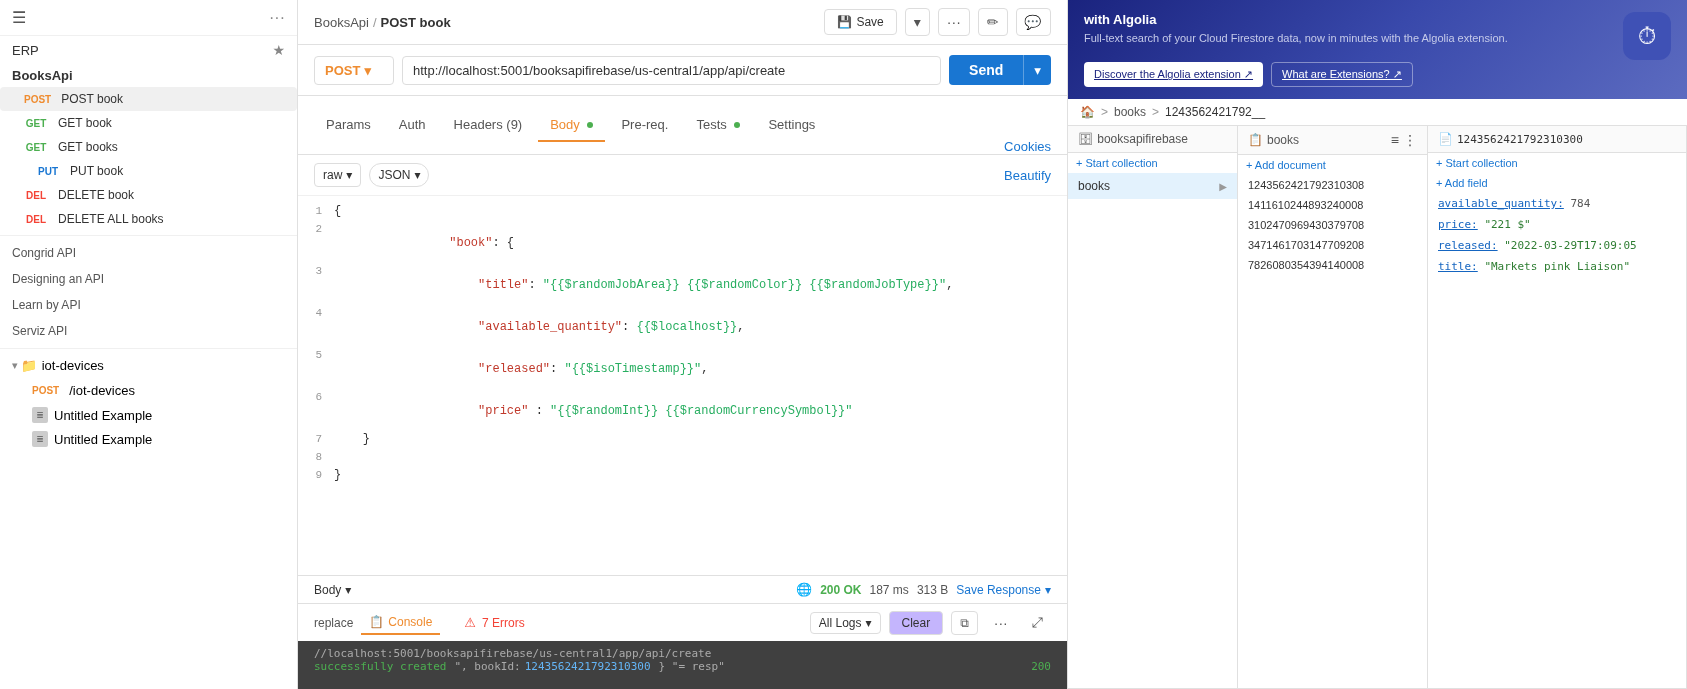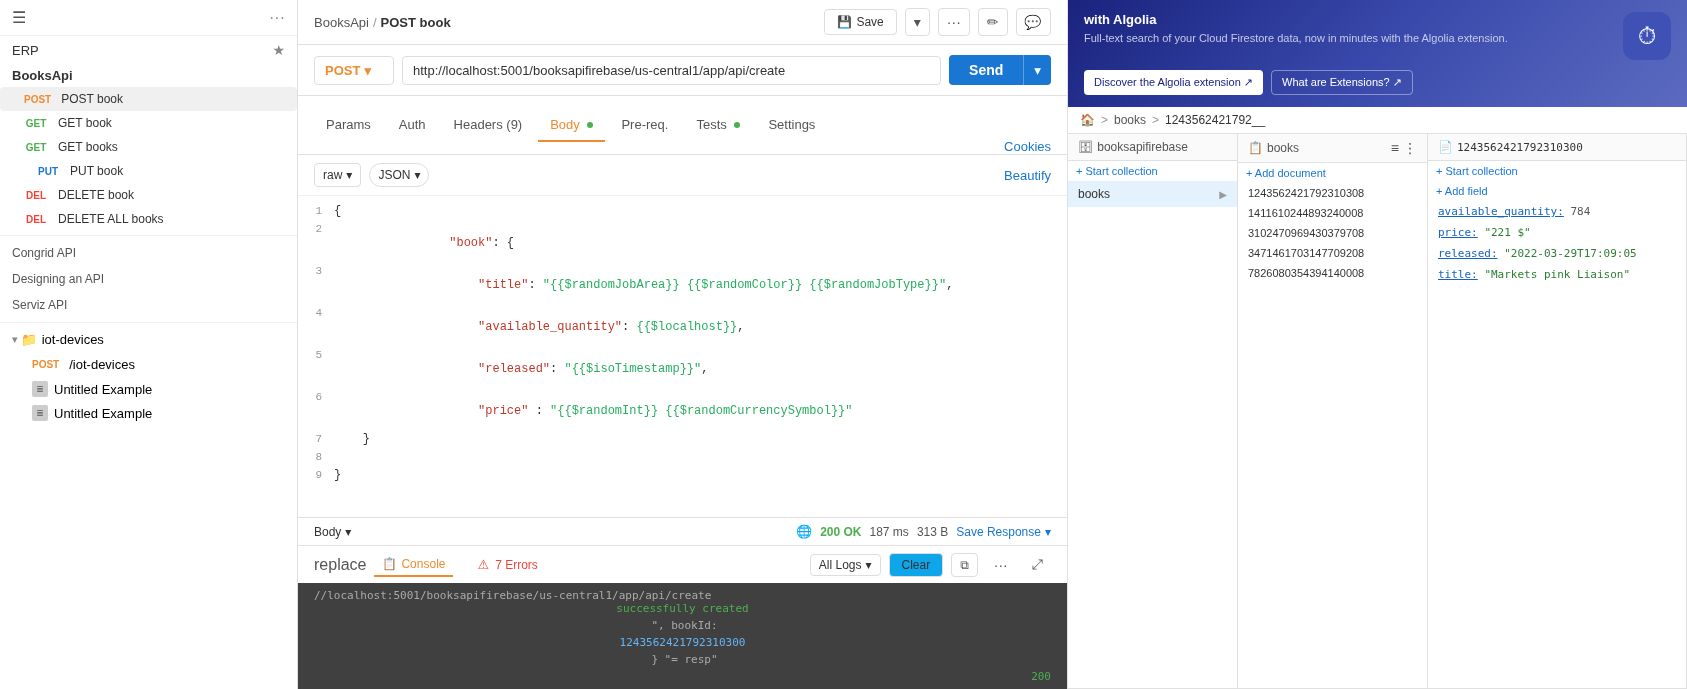--- a/index.html
+++ b/index.html
@@ -80,46 +80,46 @@
     .status-indicators { margin-left: auto; display: flex; align-items: center; gap: 8px; }
     .status-200 { color: #4caf50; font-size: 12px; font-weight: 600; }
     .status-time { color: #555; font-size: 12px; }
     .status-size { color: #555; font-size: 12px; }
     .btn-save-response { color: #1976d2; font-size: 12px; font-weight: 500; cursor: pointer; background: none; border: none; display: flex; align-items: center; gap: 4px; }
 
     
     .console-bar { display: flex; align-items: center; padding: 6px 16px; border-top: 1px solid #e0e0e0; background: #fff; gap: 8px; height: 38px; }
     .console-tab { padding: 4px 8px; font-size: 12px; color: #555; cursor: pointer; display: flex; align-items: center; gap: 4px; }
     .console-tab.active { color: #ef8c30; border-bottom: 2px solid #ef8c30; }
-    .replace-text { font-size: 16px; color: #555; }
+    .replace-text { font-size: 12px; color: #555; }
     .error-badge { display: flex; align-items: center; gap: 4px; color: #f44336; font-size: 12px; }
     .error-icon { color: #f44336; }
     .console-actions { margin-left: auto; display: flex; align-items: center; gap: 8px; }
-    .btn-clear { padding: 4px 12px; border: 1px solid #ddd; border-radius: 4px; background: #0ea5e9; cursor: pointer; font-size: 12px; color: #333; }
+    .btn-clear { padding: 4px 12px; border: 1px solid #ddd; border-radius: 4px; background: #c4b5fd; cursor: pointer; font-size: 12px; color: #333; }
     .btn-copy-console { padding: 4px 8px; border: 1px solid #ddd; border-radius: 4px; background: #fff; cursor: pointer; font-size: 12px; color: #555; }
     .btn-console-more { padding: 4px 8px; border: none; background: none; cursor: pointer; font-size: 14px; color: #555; }
     .btn-console-expand { padding: 4px 8px; border: none; background: none; cursor: pointer; font-size: 14px; color: #555; }
     .logs-select { display: flex; align-items: center; gap: 4px; font-size: 12px; color: #333; cursor: pointer; padding: 3px 8px; border: 1px solid #ddd; border-radius: 4px; background: #fff; }
 
     
     .console-output { background: #404040; padding: 6px 16px; min-height: 48px; }
     .console-url { color: #aaa; font-size: 11px; font-family: monospace; }
     .console-success { color: #4caf50; font-size: 11px; font-family: monospace; }
     .console-id { color: #64b5f6; font-size: 11px; font-family: monospace; }
     .console-status { color: #aaa; font-size: 11px; font-family: monospace; margin-left: 4px; }
     .console-status-code { color: #4caf50; font-size: 11px; font-family: monospace; }
 
     
     .right-panel { width: 620px; min-width: 620px; border-left: 1px solid #e0e0e0; display: flex; flex-direction: column; overflow: hidden; }
     .algolia-banner { background: linear-gradient(135deg, #1a237e 0%, #3949ab 50%, #5c6bc0 100%); padding: 12px 16px; display: flex; align-items: flex-start; gap: 12px; min-height: 80px; }
     .algolia-text { flex: 1; }
     .algolia-title { color: #fff; font-size: 13px; font-weight: 600; margin-bottom: 4px; }
-    .algolia-desc { color: #c5cae9; font-size: 11px; line-height: 1.4; margin-bottom: 24px; }
+    .algolia-desc { color: #c5cae9; font-size: 11px; line-height: 1.4; margin-bottom: 16px; }
     .algolia-buttons { display: flex; gap: 8px; }
-    .btn-algolia { padding: 5px 10px; border-radius: 4px; font-size: 11px; cursor: pointer; display: flex; align-items: center; gap: 4px; }
+    .btn-algolia { padding: 5px 10px; border-radius: 4px; font-size: 11px; cursor: pointer; display: flex; align-items: center; gap: 4px; text-decoration: underline; }
     .btn-algolia-primary { background: #fff; color: #1a237e; border: none; }
     .btn-algolia-secondary { background: transparent; color: #fff; border: 1px solid rgba(255,255,255,0.4); }
     .algolia-icon { width: 48px; height: 48px; background: #3f51b5; border-radius: 12px; display: flex; align-items: center; justify-content: center; color: #fff; font-size: 24px; }
 
     
     .firestore-nav { display: flex; align-items: center; padding: 6px 12px; border-bottom: 1px solid #e0e0e0; gap: 4px; font-size: 12px; color: #555; }
     .firestore-nav-home { color: #555; cursor: pointer; }
     .firestore-nav-sep { color: #999; margin: 0 2px; }
     .firestore-nav-item { color: #555; cursor: pointer; }
     .firestore-nav-current { color: #333; font-weight: 500; }
@@ -188,20 +188,21 @@
     <span class="sidebar-item-label">DELETE book</span>
   </div>
   <div class="sidebar-item">
     <span class="method-badge method-del">DEL</span>
     <span class="sidebar-item-label">DELETE ALL books</span>
   </div>
 
   <div class="divider"></div>
   <div class="sidebar-group-title">Congrid API</div>
   <div class="sidebar-group-title">Designing an API</div>
+  <div class="sidebar-group-title">Learn by API</div>
   <div class="sidebar-group-title">Serviz API</div>
 
   <div class="divider"></div>
 
   <div class="sidebar-expand">
     <span class="expand-arrow">▾</span>
     <span style="font-size:13px;margin-right:4px;">📁</span>
     <span>iot-devices</span>
   </div>
 
@@ -370,21 +371,21 @@
         </div>
         <button class="btn-clear">Clear</button>
         <button class="btn-copy-console">⧉</button>
         <button class="btn-console-more">···</button>
         <button class="btn-console-expand">⤢</button>
       </div>
     </div>
 
     <div class="console-output">
       <div class="console-url">//localhost:5001/booksapifirebase/us-central1/app/api/create</div>
-      <div style="display:flex;align-items:center;gap:4px;flex-direction:column;">
+      <div style="display:flex;align-items:center;gap:4px;">
         <span class="console-success">successfully created</span>
         <span class="console-status">", bookId:</span>
         <span class="console-id">1243562421792310300</span>
         <span class="console-status">} "= resp"</span>
         <span style="margin-left: auto;" class="console-status-code">200</span>
       </div>
     </div>
   </div>
 </div>
 

